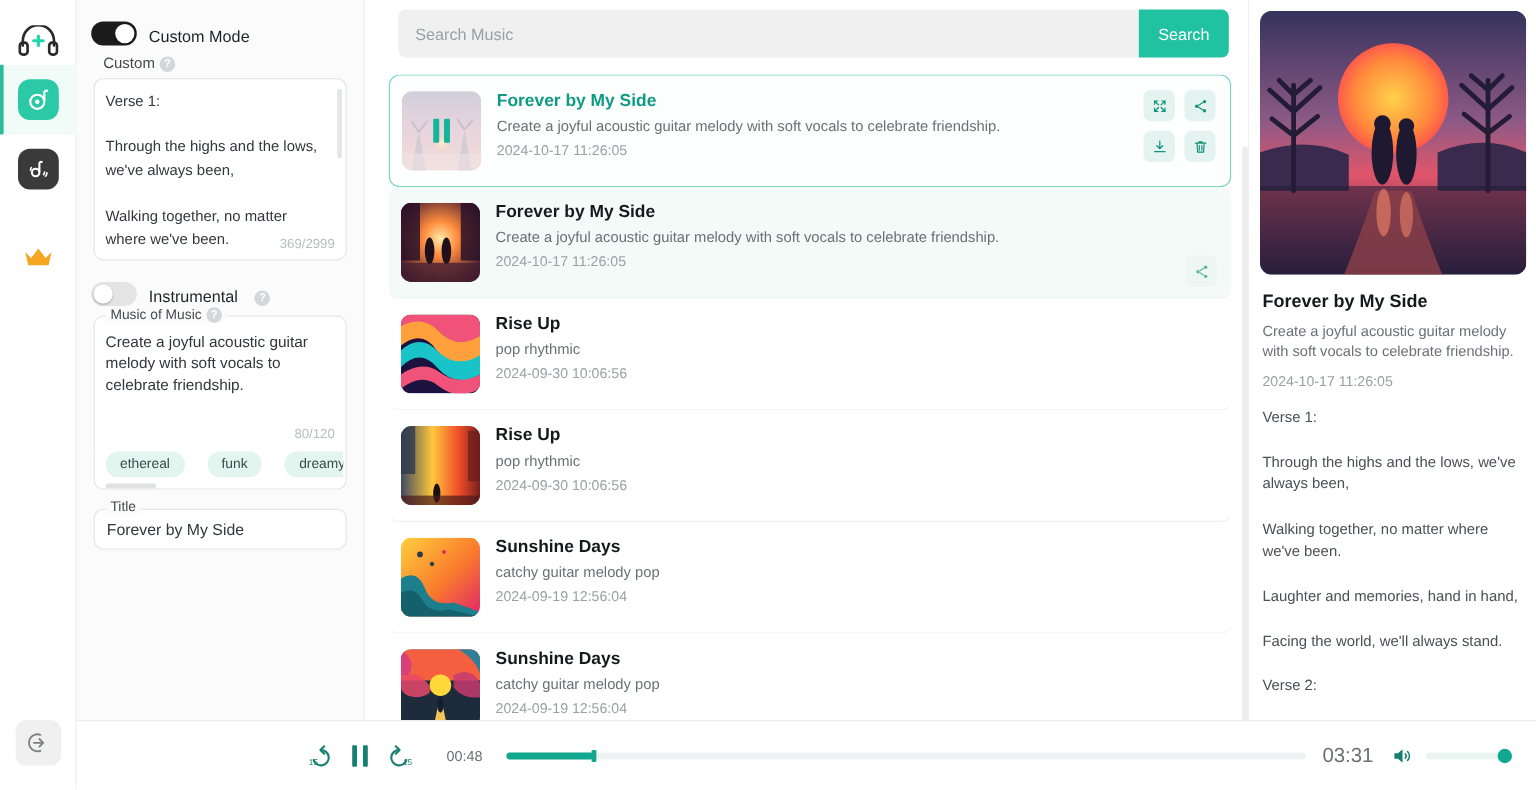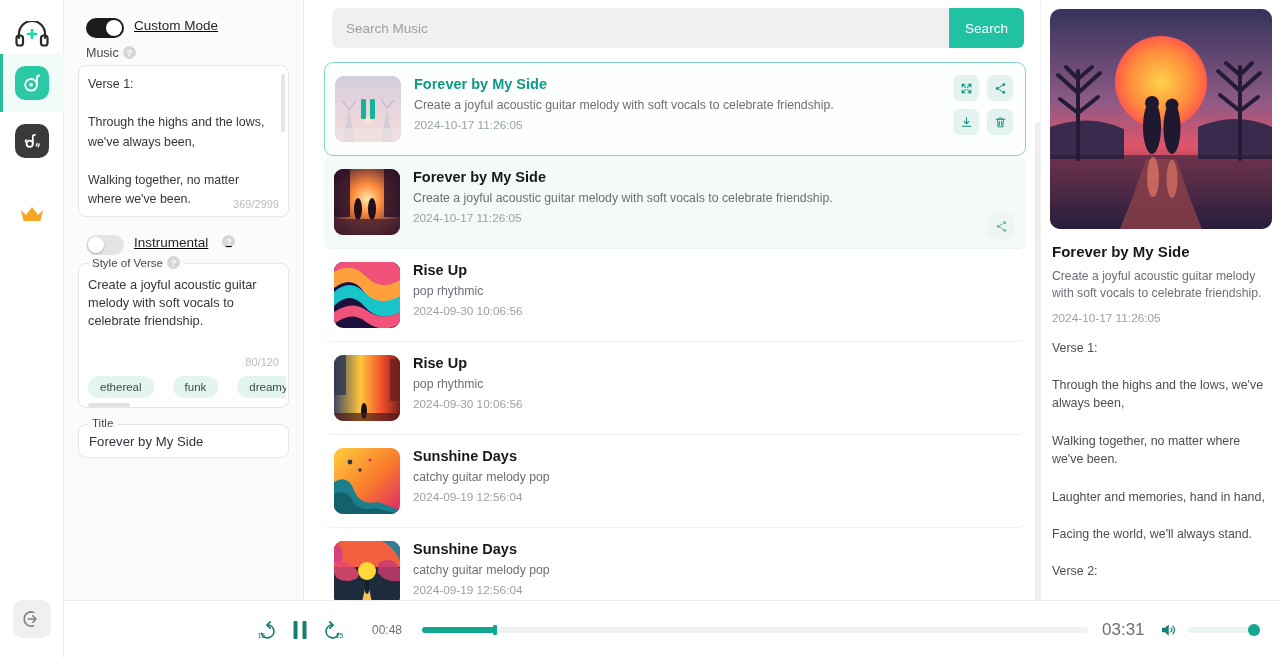--- a/index.html
+++ b/index.html
@@ -42,21 +42,21 @@
     display: flex; align-items: center; justify-content: center; cursor: pointer;
   }
 
   
   .form-panel {
     width: 240px; flex: 0 0 240px; height: 658px;
     background: #fbfbfb; border-right: 1px solid #ececec;
     padding: 10px 12px 0 12px;
     overflow: hidden; position: relative;
   }
-  .toggle-row { display: flex; align-items: flex-start; gap: 10px; margin: 8px 0 8px 10px; text-decoration: underline; }
+  .toggle-row { display: flex; align-items: flex-end; gap: 10px; margin: 8px 0 8px 0; }
   .switch {
     width: 38px; height: 20px; border-radius: 10px; position: relative; cursor: pointer;
     flex: 0 0 38px;
   }
   .switch.on { background: #1c1c1c; }
   .switch.off { background: #e4e4e4; }
   .knob {
     position: absolute; top: 2px; width: 16px; height: 16px; border-radius: 50%;
     background: #fff; box-shadow: 0 1px 2px rgba(0,0,0,.25);
   }
@@ -263,21 +263,21 @@
   <div class="form-panel">
 
     <div class="toggle-row">
       <div class="switch on">
           <span class="knob"></span>
         </div>
       <span class="toggle-label">Custom Mode</span>
     </div>
 
     <div class="field-label">
-      <span>Music</span><span class="help">?</span>
+      <span>Custom</span><span class="help">?</span>
     </div>
 
     <div class="lyrics-box">
       <div class="lyrics-text">Verse 1:
 
 Through the highs and the lows, we've always been,
 
 Walking together, no matter where we've been.</div>
       <div class="ta-scroll"></div>
       <div class="lyrics-count">369/2999</div>
@@ -286,21 +286,21 @@
     <div class="toggle-row" style="margin-top:18px">
       <div class="switch off">
           <span class="knob"></span>
         </div>
       <span class="toggle-label">Instrumental</span>
       <span class="help">?</span>
     </div>
 
     <div class="style-box">
       <div class="legend">
-        <span>Style of Verse</span>
+        <span>Music of Music</span>
           <span class="help">?</span>
       </div>
       <div class="style-text">Create a joyful acoustic guitar melody with soft vocals to celebrate friendship.</div>
       <div class="style-count">80/120</div>
       <div class="tags-row">
         <span class="tag">ethereal</span>
         <span class="tag">funk</span>
         <span class="tag">dreamy</span>
         <span class="tag">ma</span>
       </div>

